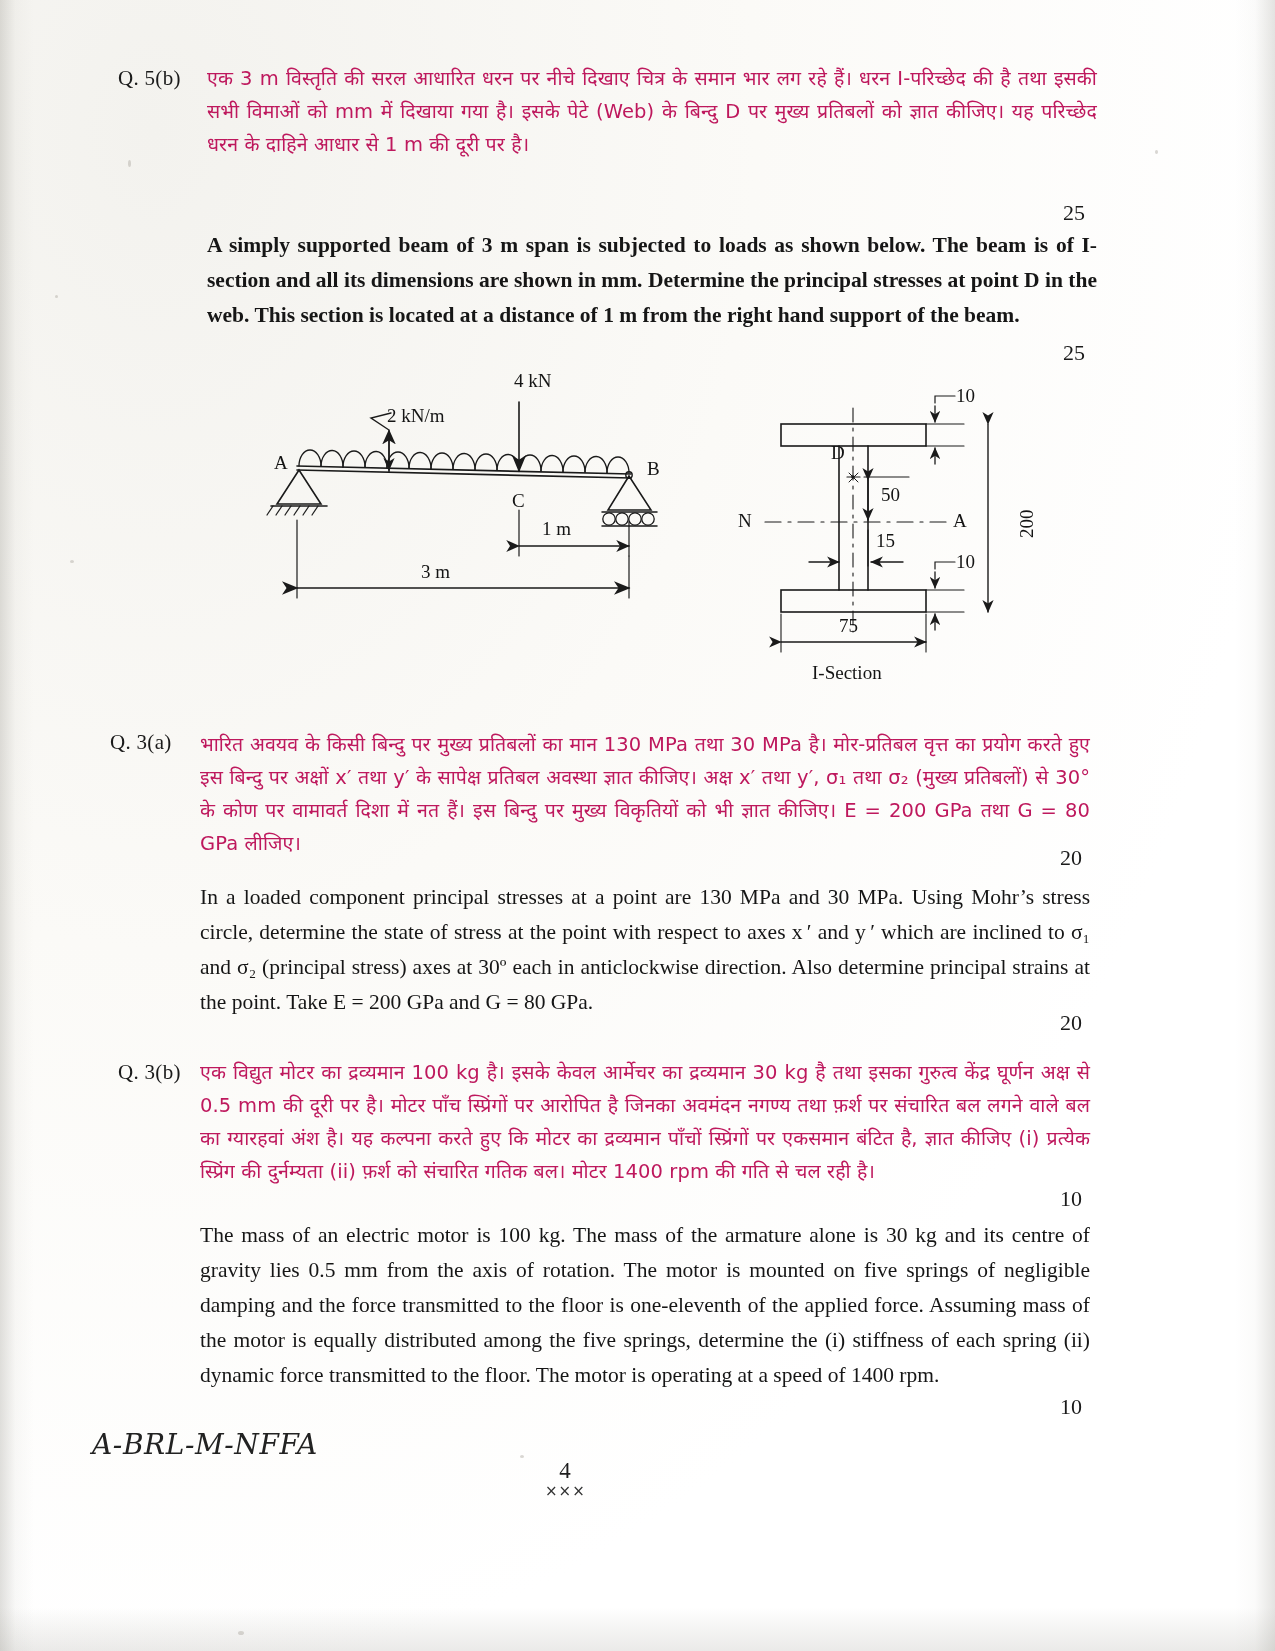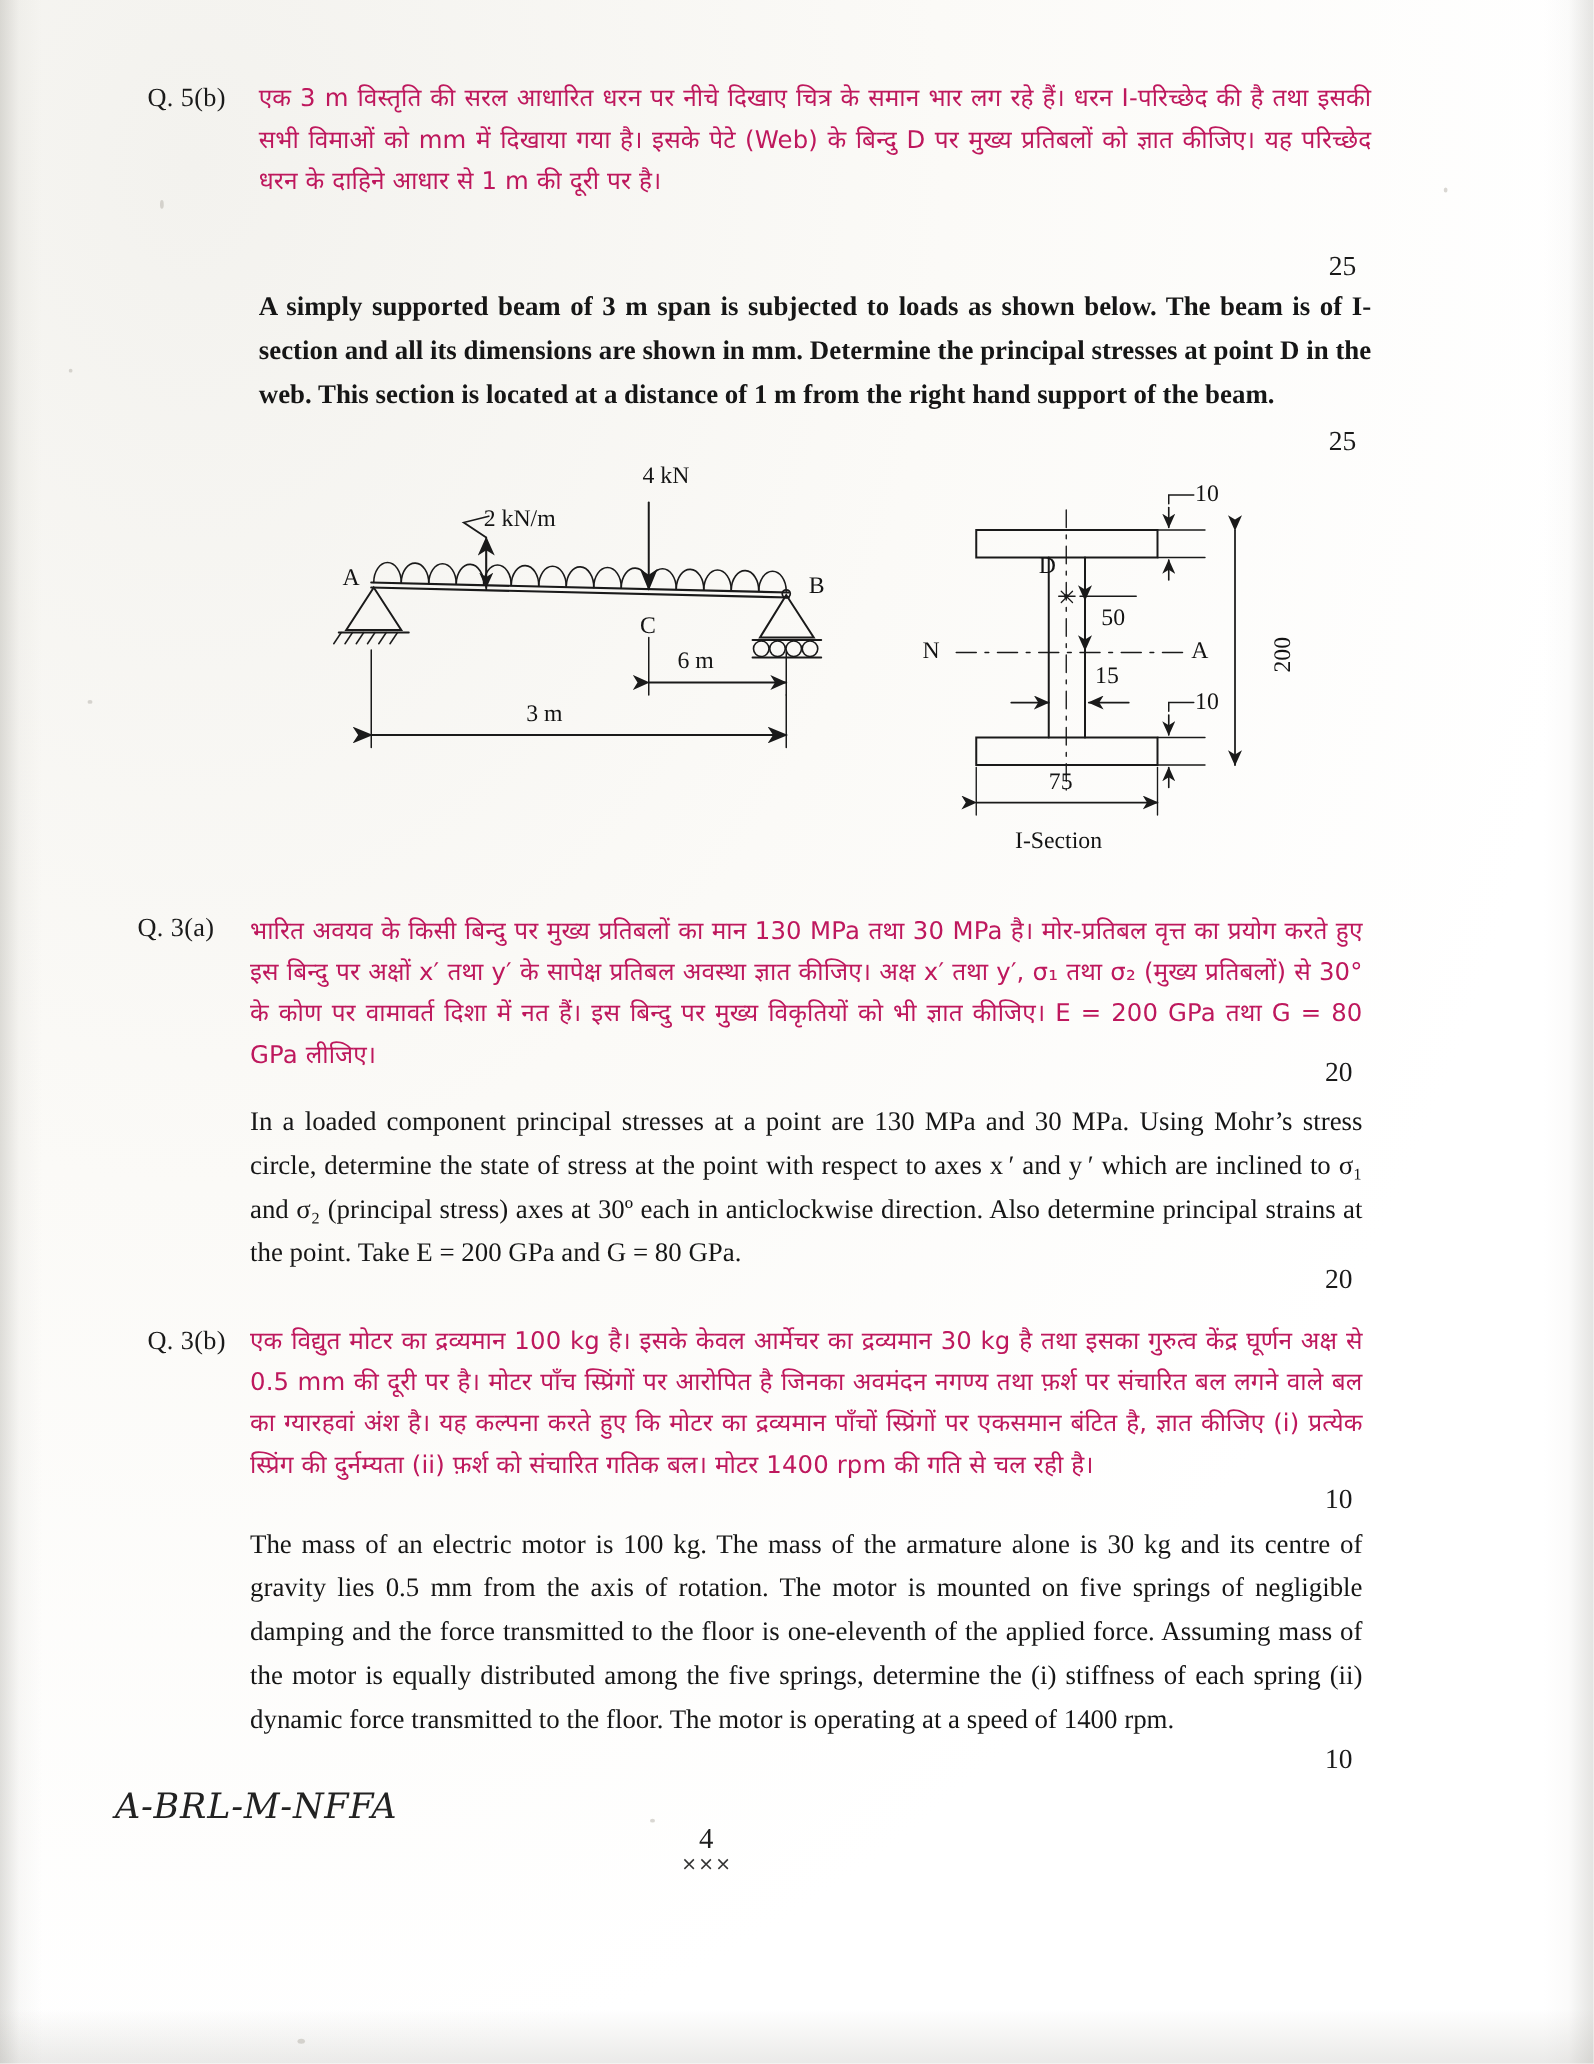--- a/index.html
+++ b/index.html
@@ -266,21 +266,21 @@
         <line x1="762" y1="272" x2="907" y2="272" stroke-width="1.4" marker-start="url(#ahs)" marker-end="url(#ahs)"></line>
       </g>
     </svg>
 
     
     <div class="fig-label" style="left:495px;top:0px;">4 kN</div>
     <div class="fig-label" style="left:368px;top:35px;">2 kN/m</div>
     <div class="fig-label" style="left:255px;top:82px;">A</div>
     <div class="fig-label" style="left:628px;top:88px;">B</div>
     <div class="fig-label" style="left:493px;top:120px;">C</div>
-    <div class="fig-label" style="left:523px;top:148px;">6 m</div>
+    <div class="fig-label" style="left:523px;top:148px;">1 m</div>
     <div class="fig-label" style="left:402px;top:191px;text-align:center;">3 m</div>
 
     
     <div class="fig-label" style="left:937px;top:15px;">10</div>
     <div class="fig-label" style="left:937px;top:181px;">10</div>
     <div class="fig-label" style="left:812px;top:72px;">D</div>
     <div class="fig-label" style="left:862px;top:114px;">50</div>
     <div class="fig-label" style="left:857px;top:160px;">15</div>
     <div class="fig-label" style="left:719px;top:140px;">N</div>
     <div class="fig-label" style="left:934px;top:140px;">A</div>

